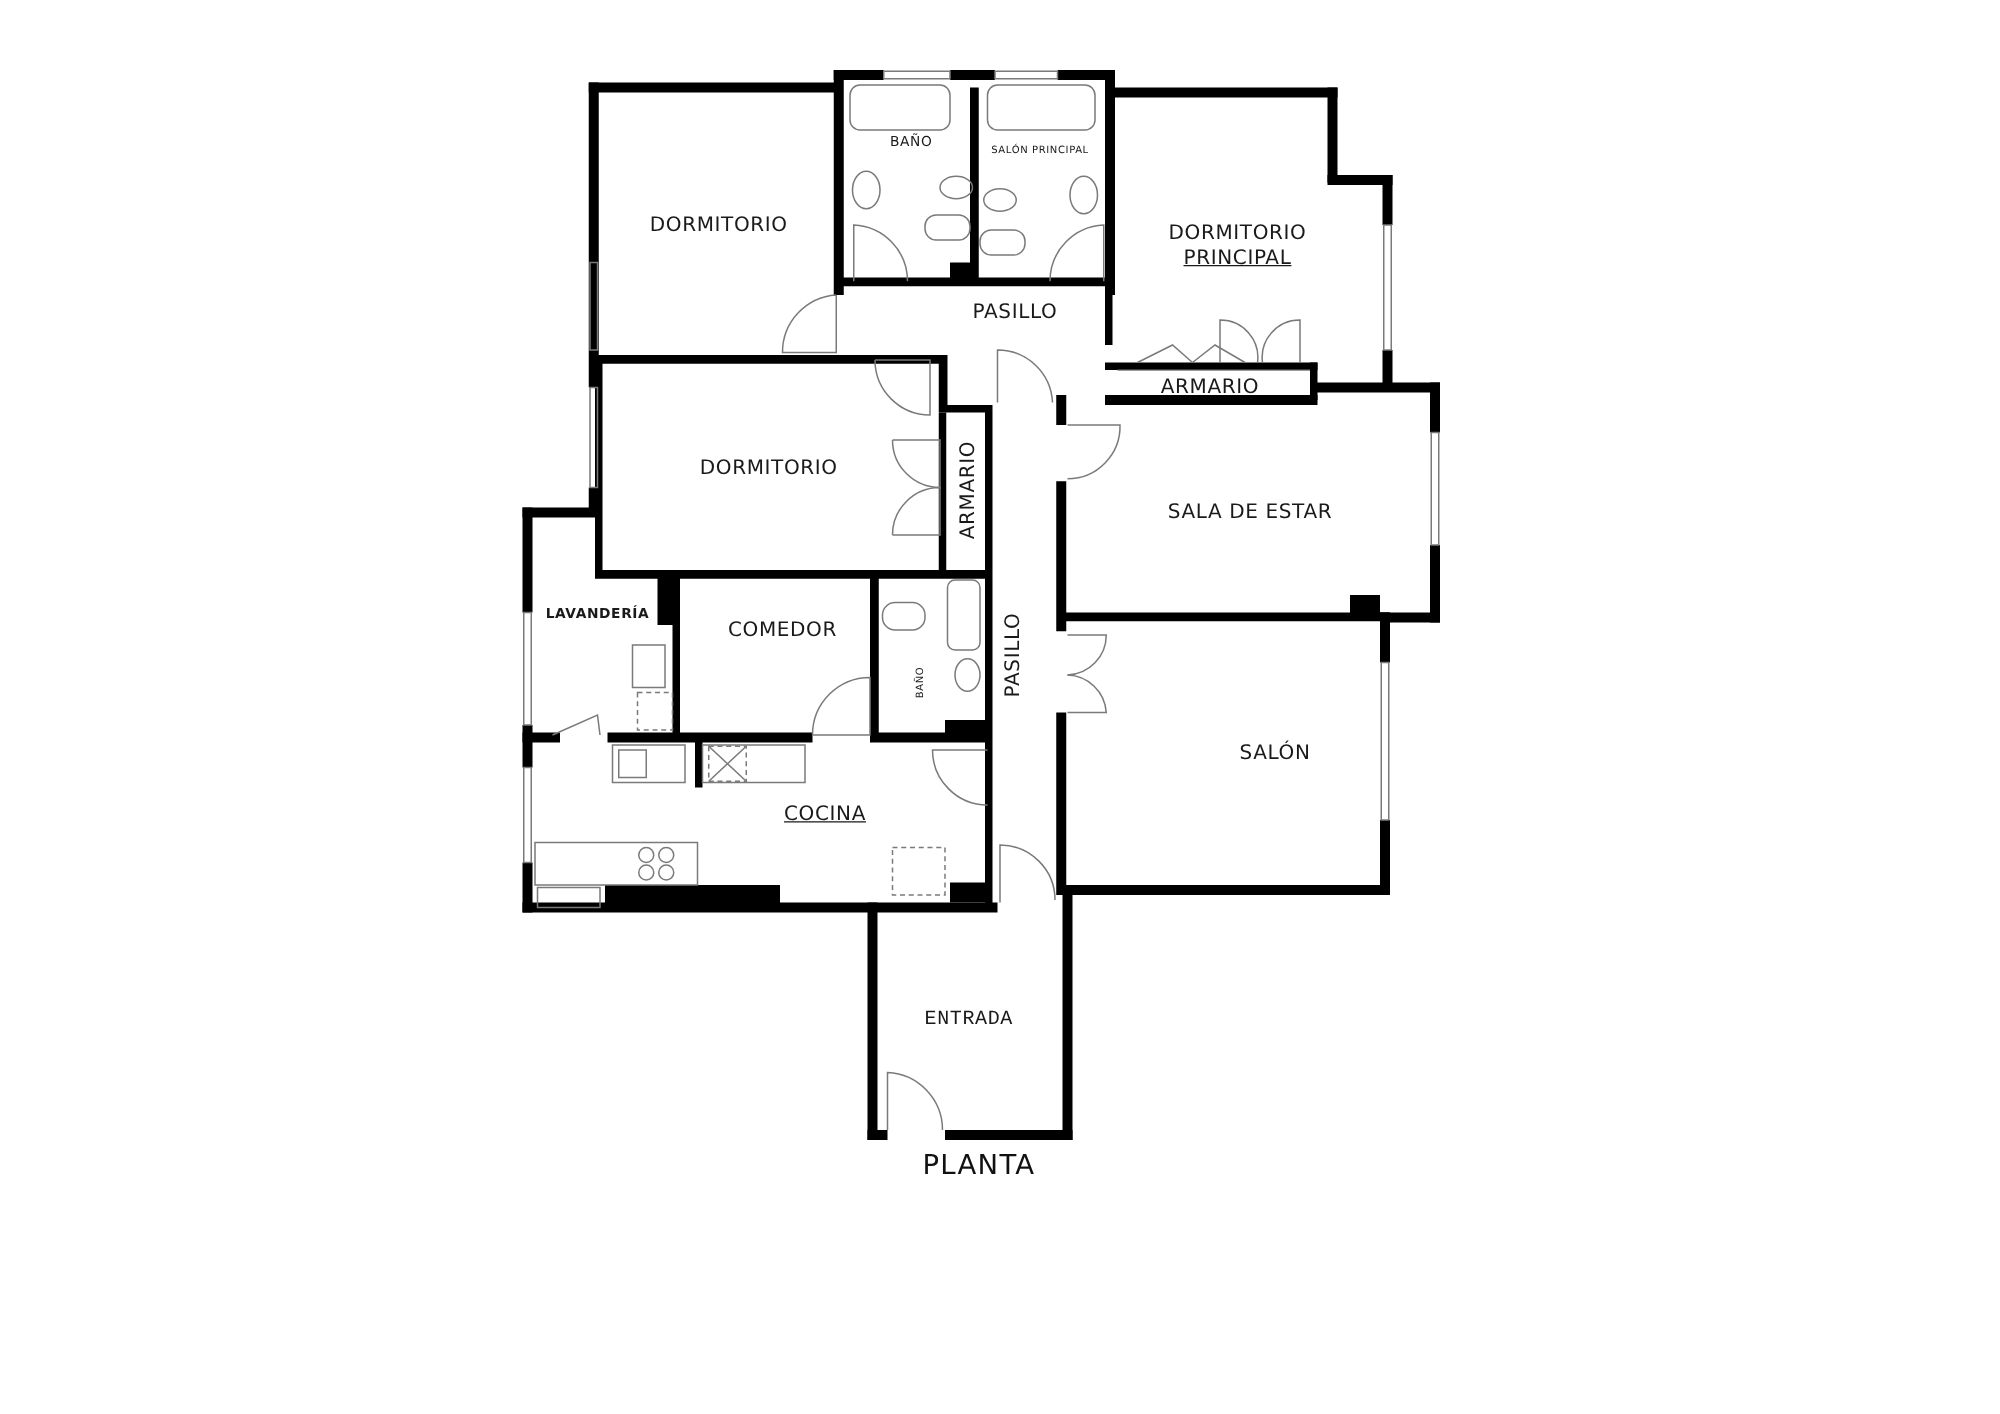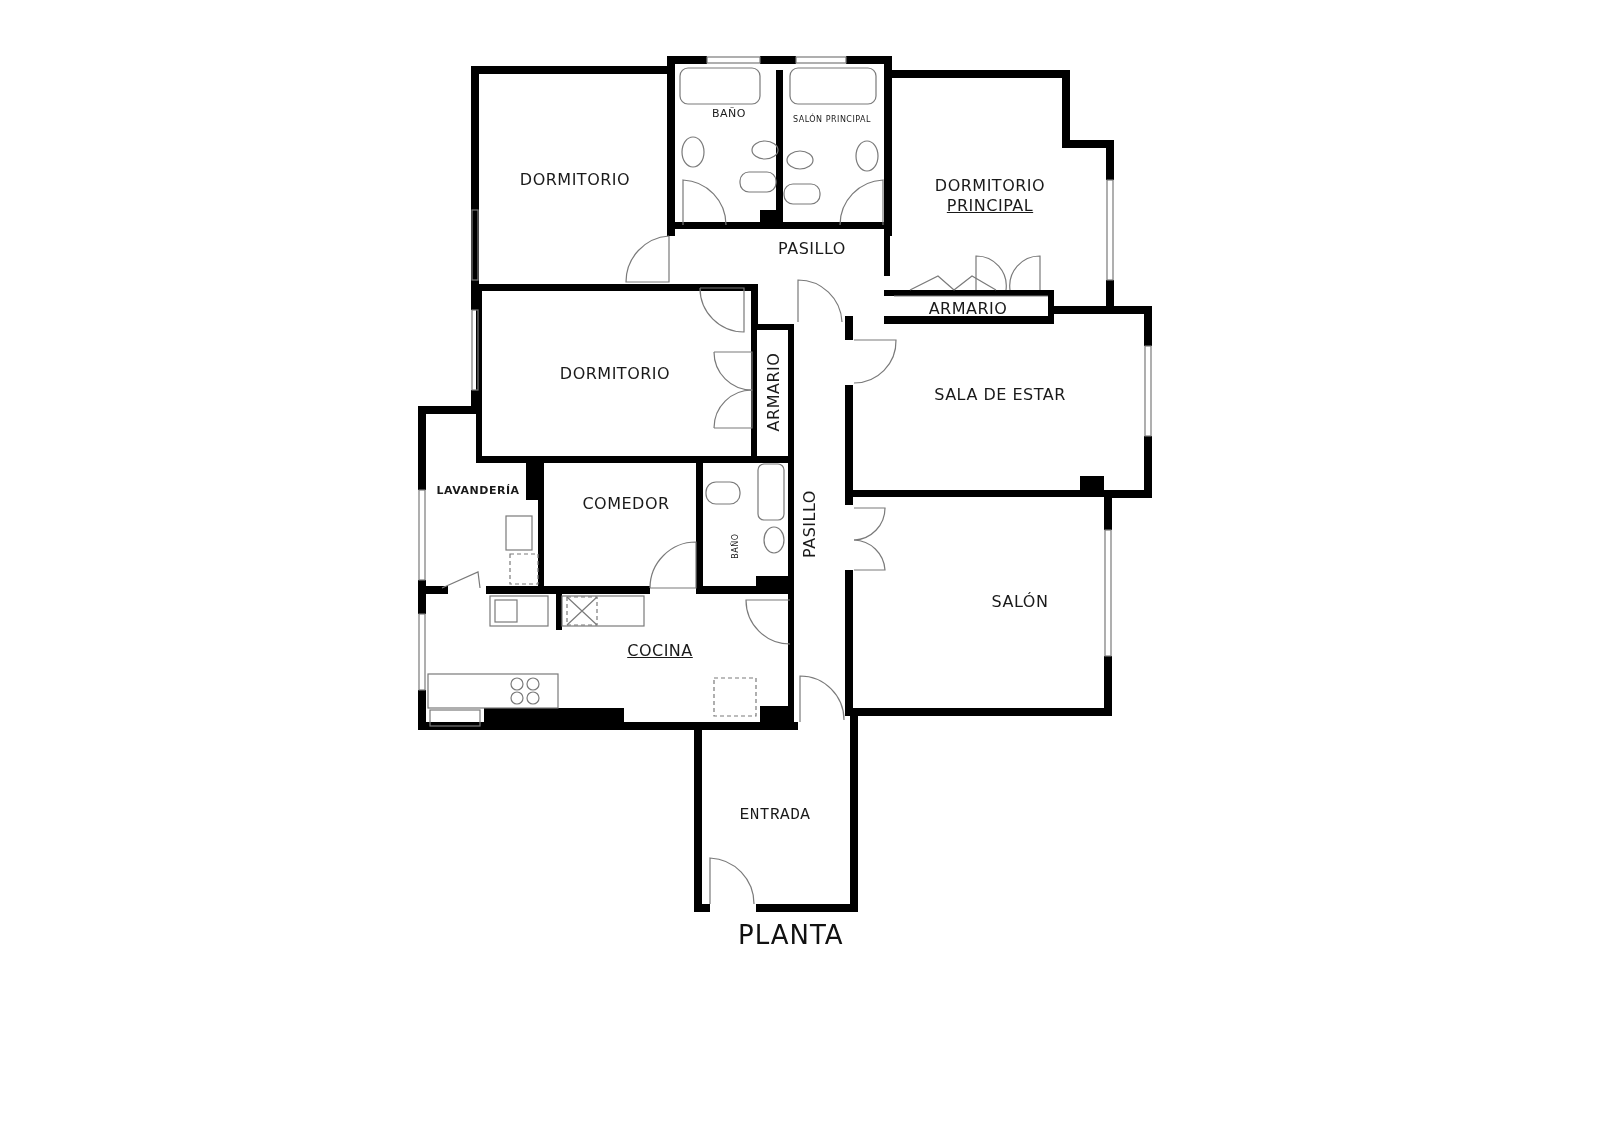--- a/index.html
+++ b/index.html
@@ -2,21 +2,21 @@
 <html><head>
 <meta charset="utf-8">
 <style>
   html,body{margin:0;padding:0;background:#ffffff;}
   body{width:1600px;height:1131px;position:relative;overflow:hidden;font-family:"DejaVu Sans","Liberation Sans",sans-serif;}
   #plan{position:absolute;left:0;top:0;width:1600px;height:1131px;}
   .lbl{position:absolute;color:#1a1a1a;font-size:16px;letter-spacing:0.5px;white-space:nowrap;text-align:center;line-height:20px;}
   .lbl.small{font-size:11px;}
   .lbl.tiny{font-size:8px;}
   .lbl.vert{transform:rotate(-90deg);transform-origin:center center;}
-  .title{position:absolute;font-size:26px;letter-spacing:1px;color:#111;}
+  .title{position:absolute;font-size:22px;letter-spacing:1px;color:#111;}
 </style>
 </head>
 <body>
 
 <svg id="plan" viewBox="0 0 1600 1131" xmlns="http://www.w3.org/2000/svg">
   <g fill="#000">
 
     <rect x="471" y="66" width="8" height="214"></rect>
     <rect x="471" y="66" width="200" height="8"></rect>
     <rect x="667" y="56" width="8" height="180"></rect>
@@ -144,21 +144,21 @@
 
 <div class="lbl" style="left:500px;top:170px;width:150px;">DORMITORIO</div>
 <div class="lbl small" style="left:696px;top:104px;width:66px;">BAÑO</div>
 <div class="lbl tiny" style="left:784px;top:110px;width:96px;">SALÓN PRINCIPAL</div>
 <div class="lbl" style="left:910px;top:176px;width:160px;">DORMITORIO</div>
 <div class="lbl" style="left:910px;top:196px;width:160px;text-decoration:underline;">PRINCIPAL</div>
 <div class="lbl" style="left:752px;top:239px;width:120px;">PASILLO</div>
 <div class="lbl" style="left:908px;top:299px;width:120px;">ARMARIO</div>
 <div class="lbl" style="left:540px;top:364px;width:150px;">DORMITORIO</div>
 <div class="lbl vert" style="left:724px;top:382px;width:100px;">ARMARIO</div>
-<div class="lbl" style="left:920px;top:385px;width:160px;">SALA DE ESTAR</div>
+<div class="lbl" style="left:920px;top:399px;width:160px;">SALA DE ESTAR</div>
 <div class="lbl small" style="left:430px;top:481px;width:96px;font-weight:bold;">LAVANDERÍA</div>
 <div class="lbl" style="left:566px;top:494px;width:120px;">COMEDOR</div>
 <div class="lbl tiny vert" style="left:716px;top:536px;width:40px;">BAÑO</div>
 <div class="lbl vert" style="left:770px;top:514px;width:80px;">PASILLO</div>
 <div class="lbl" style="left:960px;top:592px;width:120px;">SALÓN</div>
 <div class="lbl" style="left:610px;top:641px;width:100px;text-decoration:underline;">COCINA</div>
 <div class="lbl" style="left:720px;top:805px;width:110px;font-family:Liberation Mono, monospace;">ENTRADA</div>
 <div class="title" style="left:738px;top:920px;">PLANTA</div>
 
 </body></html>

